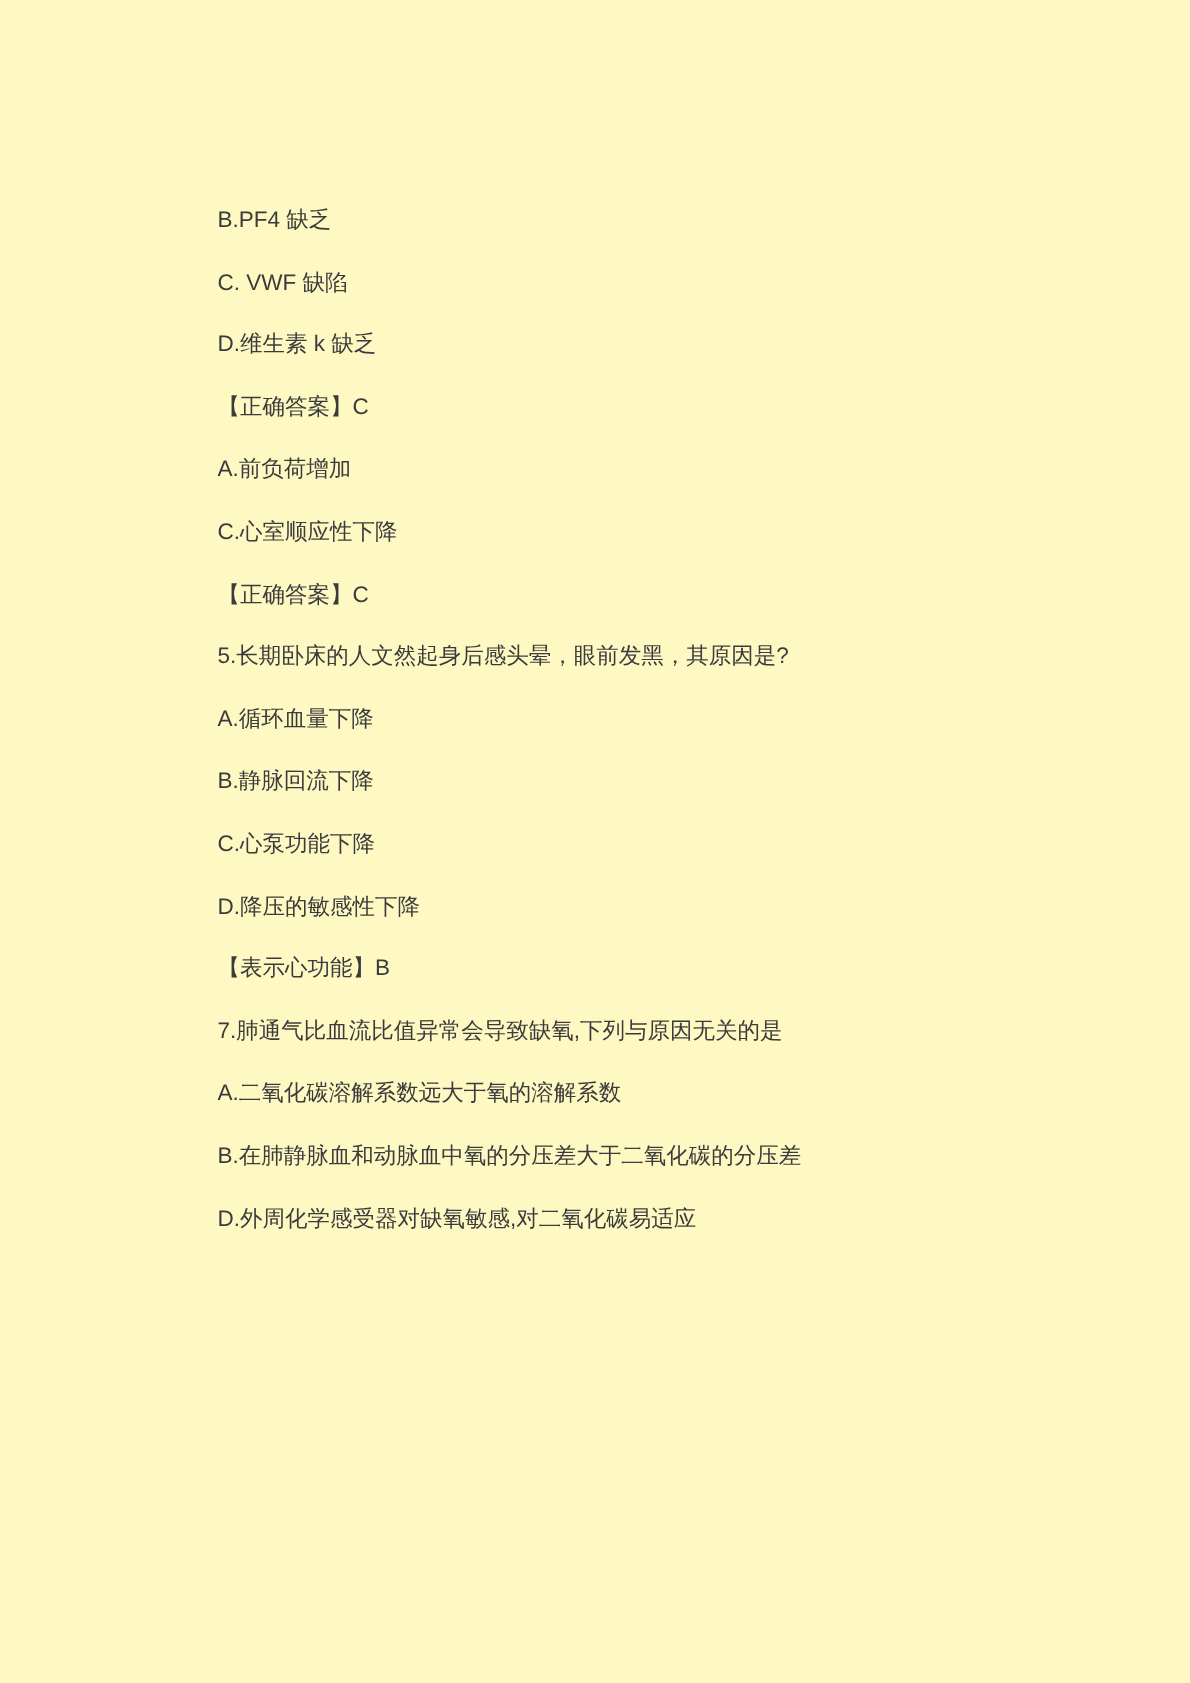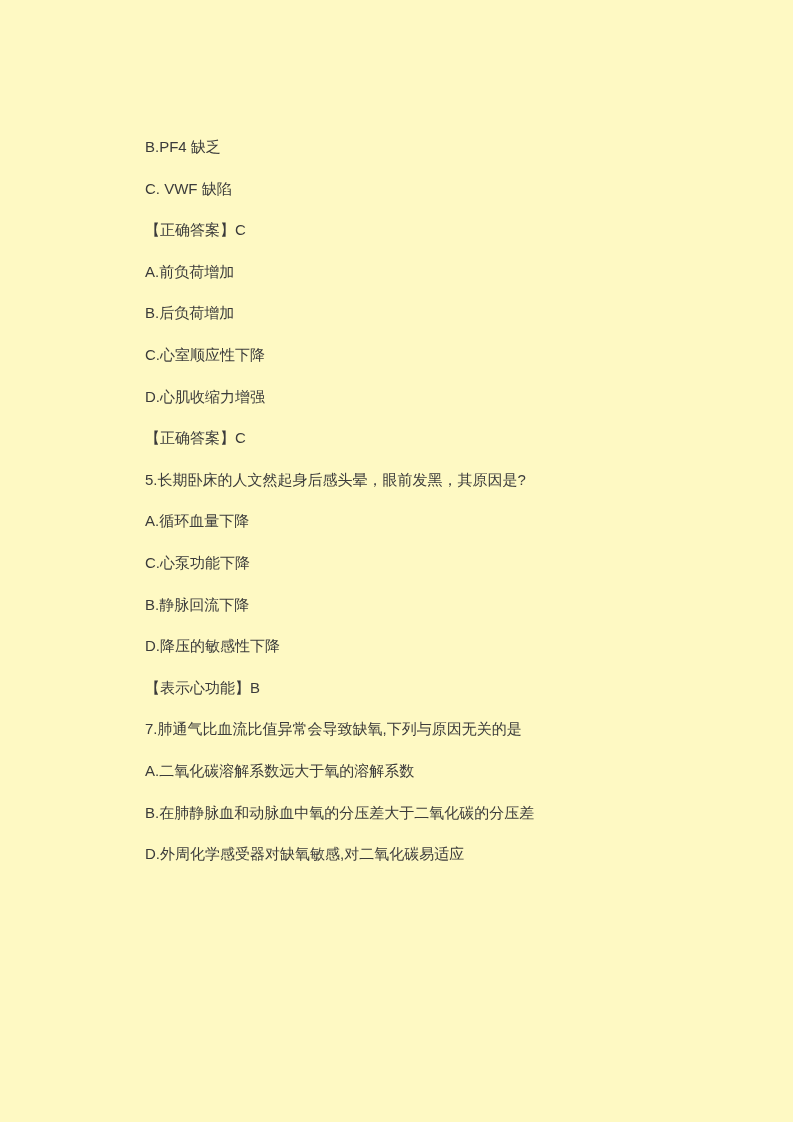--- a/index.html
+++ b/index.html
@@ -32,32 +32,31 @@
   }
 </style>
 </head>
 <body>
 
 <div class="page">
   <div class="doc-body">
 
     <p class="line">B.PF4 缺乏</p>
     <p class="line">C. VWF 缺陷</p>
+    <p class="line">D.维生素 k 缺乏</p>
     <p class="line">【正确答案】C</p>
 
     <p class="line">A.前负荷增加</p>
-    <p class="line">B.后负荷增加</p>
     <p class="line">C.心室顺应性下降</p>
-    <p class="line">D.心肌收缩力增强</p>
     <p class="line">【正确答案】C</p>
 
     <p class="line">5.长期卧床的人文然起身后感头晕，眼前发黑，其原因是?</p>
     <p class="line">A.循环血量下降</p>
+    <p class="line">B.静脉回流下降</p>
     <p class="line">C.心泵功能下降</p>
-    <p class="line">B.静脉回流下降</p>
     <p class="line">D.降压的敏感性下降</p>
     <p class="line">【表示心功能】B</p>
 
     <p class="line">7.肺通气比血流比值异常会导致缺氧,下列与原因无关的是</p>
     <p class="line">A.二氧化碳溶解系数远大于氧的溶解系数</p>
     <p class="line">B.在肺静脉血和动脉血中氧的分压差大于二氧化碳的分压差</p>
     <p class="line">D.外周化学感受器对缺氧敏感,对二氧化碳易适应</p>
 
   </div>
 </div>

